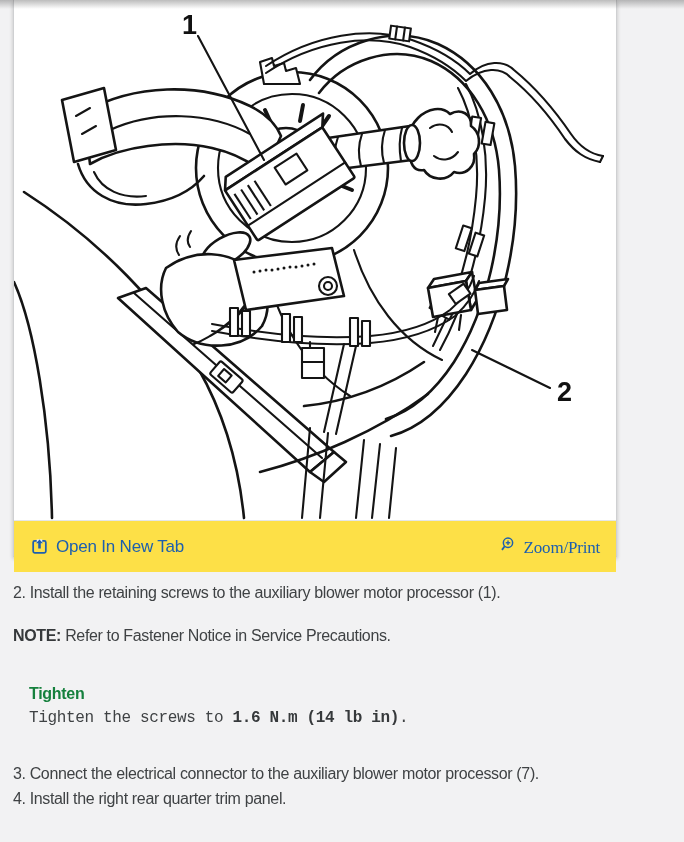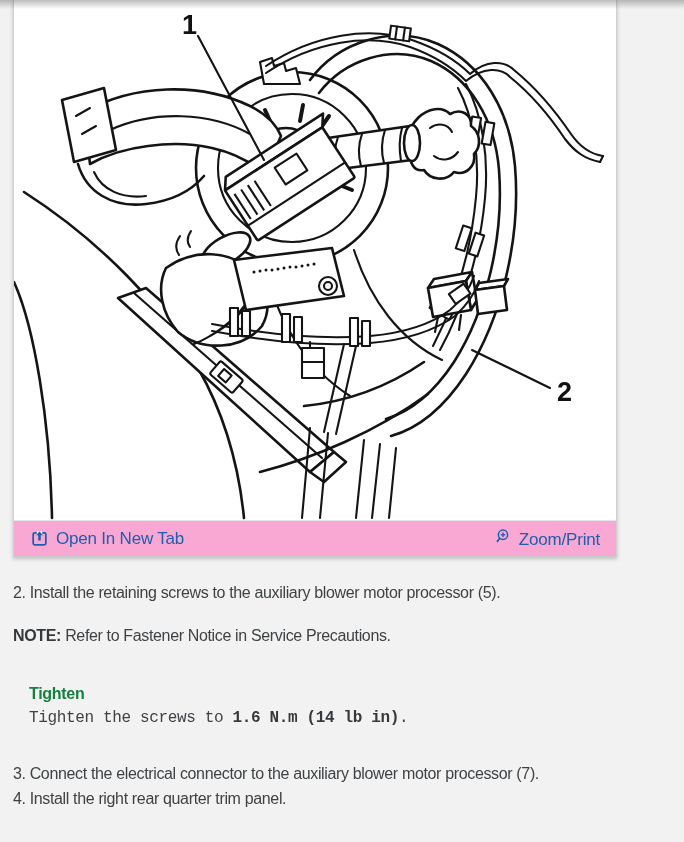--- a/index.html
+++ b/index.html
@@ -17,21 +17,21 @@
   }
   .figure-card {
     position:absolute; top:0; left:13px; width:604px; height:557px;
     background:#ffffff;
     border-left:1px solid #cfd0d2; border-right:1px solid #cfd0d2; border-bottom:1px solid #c8c9cb;
     box-shadow:0 2px 4px rgba(0,0,0,.22);
   }
   .figure-area { width:602px; height:520px; background:#fff; }
   .figure-area svg { display:block; }
   .figure-toolbar {
-    height:36px; background:#f9a8d4; border-top:1px solid #e4e6e9;
+    height:52px; background:#fde047; border-top:1px solid #e4e6e9;
     display:flex; align-items:center; justify-content:space-between;
     padding:0 16px;
   }
   .tb-link {
     display:flex; align-items:center; gap:7px;
     color:#1d5fae; font-size:17px; letter-spacing:-0.2px;
     text-decoration:none; cursor:pointer;
   }
   .tb-link svg { display:block; }
   .instructions {
@@ -252,37 +252,37 @@
     <a class="tb-link">
       <span>
         <svg width="19" height="19" viewBox="0 0 24 24">
           <rect x="4" y="5" width="16" height="15" rx="2" fill="none" stroke="#1d5fae" stroke-width="2.2"></rect>
           <rect x="8.5" y="3" width="7" height="5" fill="#eef0f3"></rect>
           <path d="M12 3.2 L7.6 8 h2.8 v6.5 h3.2 V8 h2.8 Z" fill="#1d5fae"></path>
         </svg>
       </span>
       <span>Open In New Tab</span>
     </a>
-    <a class="tb-link" style="align-items:flex-start;">
+    <a class="tb-link" style="align-items:flex-start;font-family:Liberation Serif, serif;">
       <span>
         <svg width="18" height="18" viewBox="0 0 24 24">
           <circle cx="12" cy="9" r="6.2" fill="none" stroke="#1d5fae" stroke-width="2"></circle>
           <line x1="12" y1="6" x2="12" y2="12" stroke="#1d5fae" stroke-width="1.8"></line>
           <line x1="9" y1="9" x2="15" y2="9" stroke="#1d5fae" stroke-width="1.8"></line>
           <line x1="7.6" y1="13.6" x2="4" y2="18.5" stroke="#1d5fae" stroke-width="2.4"></line>
         </svg>
       </span>
       <span style="margin-top:2px;">Zoom/Print</span>
     </a>
   </div>
 </div>
 
 <div class="instructions">
   <div class="step-group">
-    <div class="step"><span class="num">2.</span><span>Install the retaining screws to the auxiliary blower motor processor (5).</span></div>
+    <div class="step"><span class="num">2.</span><span>Install the retaining screws to the auxiliary blower motor processor (1).</span></div>
   </div>
 
   <div class="note-line"><span class="bold">NOTE:</span><span> Refer to Fastener Notice in Service Precautions.</span></div>
 
   <div class="tighten-block">
     <div class="heading">Tighten</div>
     <div class="line"><span>Tighten the screws to </span><span class="bold">1.6 N.m (14 lb in)</span><span>.</span></div>
   </div>
 
   <div class="step-group step-group-2">

